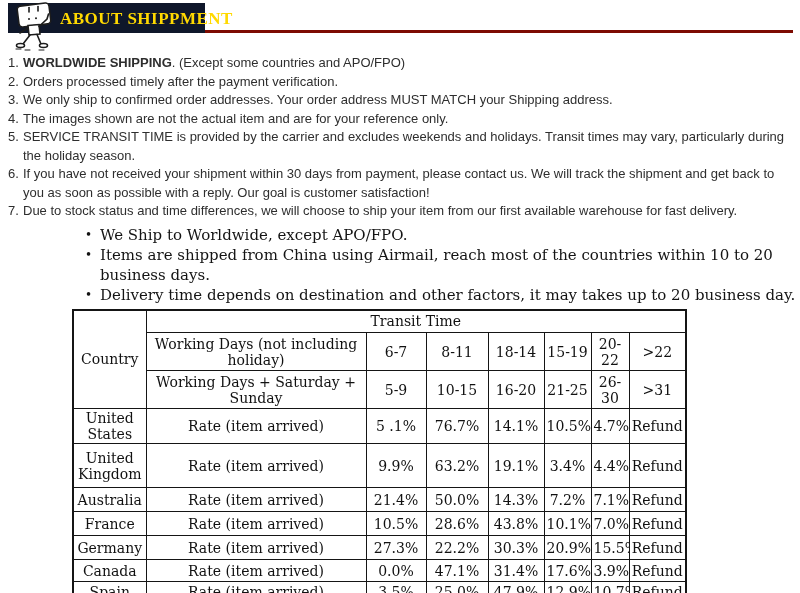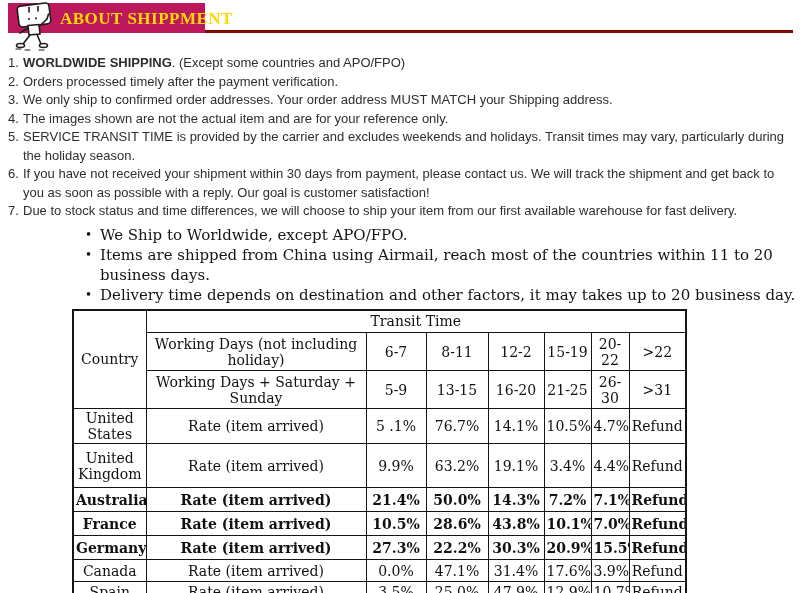--- a/index.html
+++ b/index.html
@@ -13,21 +13,21 @@
   }
 
   
   .header{position:relative;height:50px;}
   .banner-line{
     position:absolute;left:8px;width:785px;top:30px;height:3px;
     background:#7d0b02;
   }
   .banner{
     position:absolute;left:8px;top:3px;width:197px;height:30px;
-    background:#be185d;
+    background:#0f172a;
     z-index:2;
   }
   .banner-title{
     display:block;
     padding-left:52px;
     line-height:31px;
     font-family:"Liberation Serif",serif;
     font-weight:bold;
     font-size:17px;
     letter-spacing:0.5px;
@@ -76,21 +76,21 @@
     border:1.5px solid #151515;
     text-align:center;
     vertical-align:middle;
     padding:1px 2px;
     overflow:hidden;
   }
   tr.r-top{height:23px;}
   tr.r-hdr{height:38px;}
   tr.r-us{height:25px;}
   tr.r-uk{height:44px;}
-  tr.r-std{height:24px;font-weight:bold;}
+  tr.r-std{height:24px;}
   tr.r-sm{height:22px;}
 </style>
 </head>
 <body>
 
 <div class="header">
   <div class="banner-line"></div>
   <div class="banner">
     <span class="banner-title">ABOUT SHIPPMENT</span>
   </div>
@@ -157,21 +157,21 @@
   </div>
 </div>
 
 <div class="bullets">
   <div class="bullet">
     <span class="dot">•</span>
     <span class="btext">We Ship to Worldwide, except APO/FPO.</span>
   </div>
   <div class="bullet">
     <span class="dot">•</span>
-    <span class="btext">Items are shipped from China using Airmail, reach most of the countries within 11 to 20 business days.</span>
+    <span class="btext">Items are shipped from China using Airmail, reach most of the countries within 10 to 20 business days.</span>
   </div>
   <div class="bullet">
     <span class="dot">•</span>
     <span class="btext">Delivery time depends on destination and other factors, it may takes up to 20 business day.</span>
   </div>
 </div>
 
 <table class="delivery">
   <colgroup>
     <col style="width:73px">
@@ -185,29 +185,29 @@
   </colgroup>
   <tbody>
     <tr class="r-top">
       <td rowspan="3">Country</td>
       <td colspan="7">Transit Time</td>
     </tr>
     <tr class="r-hdr">
       <td>Working Days (not including holiday)</td>
       <td>6-7</td>
       <td>8-11</td>
-      <td>12-2</td>
+      <td>18-14</td>
       <td>15-19</td>
       <td>20-22</td>
       <td>&gt;22</td>
     </tr>
     <tr class="r-hdr">
       <td>Working Days + Saturday + Sunday</td>
       <td>5-9</td>
-      <td>13-15</td>
+      <td>10-15</td>
       <td>16-20</td>
       <td>21-25</td>
       <td>26-30</td>
       <td>&gt;31</td>
     </tr>
 
     <tr class="r-us">
       <td>United States</td>
       <td>Rate (item arrived)</td>
       <td>5 .1%</td>

